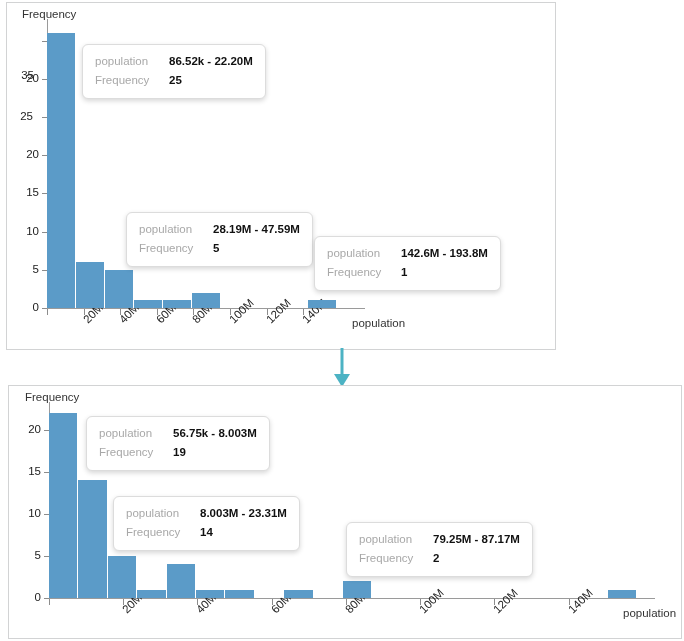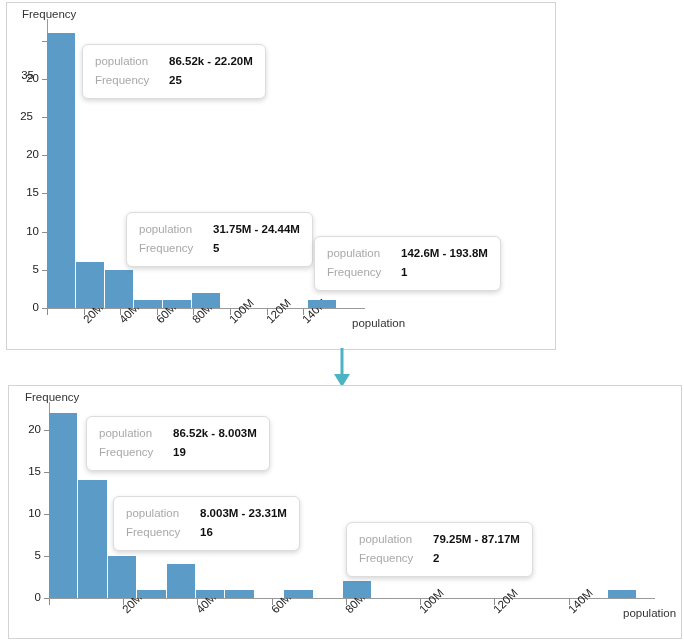--- a/index.html
+++ b/index.html
@@ -176,21 +176,21 @@
       </div>
       <div class="tt-row">
         <span class="tt-key">Frequency</span>
         <span class="tt-val">25</span>
       </div>
     </div>
 
     <div class="tooltip" id="tt-top-1" style="left:119px; top:209px;">
       <div class="tt-row">
         <span class="tt-key">population</span>
-        <span class="tt-val">31.75M - 24.44M</span>
+        <span class="tt-val">28.19M - 47.59M</span>
       </div>
       <div class="tt-row">
         <span class="tt-key">Frequency</span>
         <span class="tt-val">5</span>
       </div>
     </div>
 
     <div class="tooltip" id="tt-top-2" style="left:307px; top:233px;">
       <div class="tt-row">
         <span class="tt-key">population</span>
@@ -247,36 +247,36 @@
         <div class="bar" style="left: 187px; top: 203.579px; width: 29.4px; height: 8.42105px;"></div>
         <div class="bar" style="left: 216.4px; top: 203.579px; width: 29.4px; height: 8.42105px;"></div>
         <div class="bar" style="left: 275.2px; top: 203.579px; width: 29.4px; height: 8.42105px;"></div>
         <div class="bar" style="left: 334px; top: 195.158px; width: 29.4px; height: 16.8421px;"></div>
         <div class="bar" style="left: 598.6px; top: 203.579px; width: 29.4px; height: 8.42105px;"></div>
       </div>
 
     <div class="tooltip" id="tt-bot-0" style="left:77px; top:30px;">
       <div class="tt-row">
         <span class="tt-key">population</span>
-        <span class="tt-val">86.52k - 8.003M</span>
+        <span class="tt-val">56.75k - 8.003M</span>
       </div>
       <div class="tt-row">
         <span class="tt-key">Frequency</span>
         <span class="tt-val">19</span>
       </div>
     </div>
 
     <div class="tooltip" id="tt-bot-1" style="left:104px; top:110px;">
       <div class="tt-row">
         <span class="tt-key">population</span>
         <span class="tt-val">8.003M - 23.31M</span>
       </div>
       <div class="tt-row">
         <span class="tt-key">Frequency</span>
-        <span class="tt-val">16</span>
+        <span class="tt-val">14</span>
       </div>
     </div>
 
     <div class="tooltip" id="tt-bot-2" style="left:337px; top:136px;">
       <div class="tt-row">
         <span class="tt-key">population</span>
         <span class="tt-val">79.25M - 87.17M</span>
       </div>
       <div class="tt-row">
         <span class="tt-key">Frequency</span>

